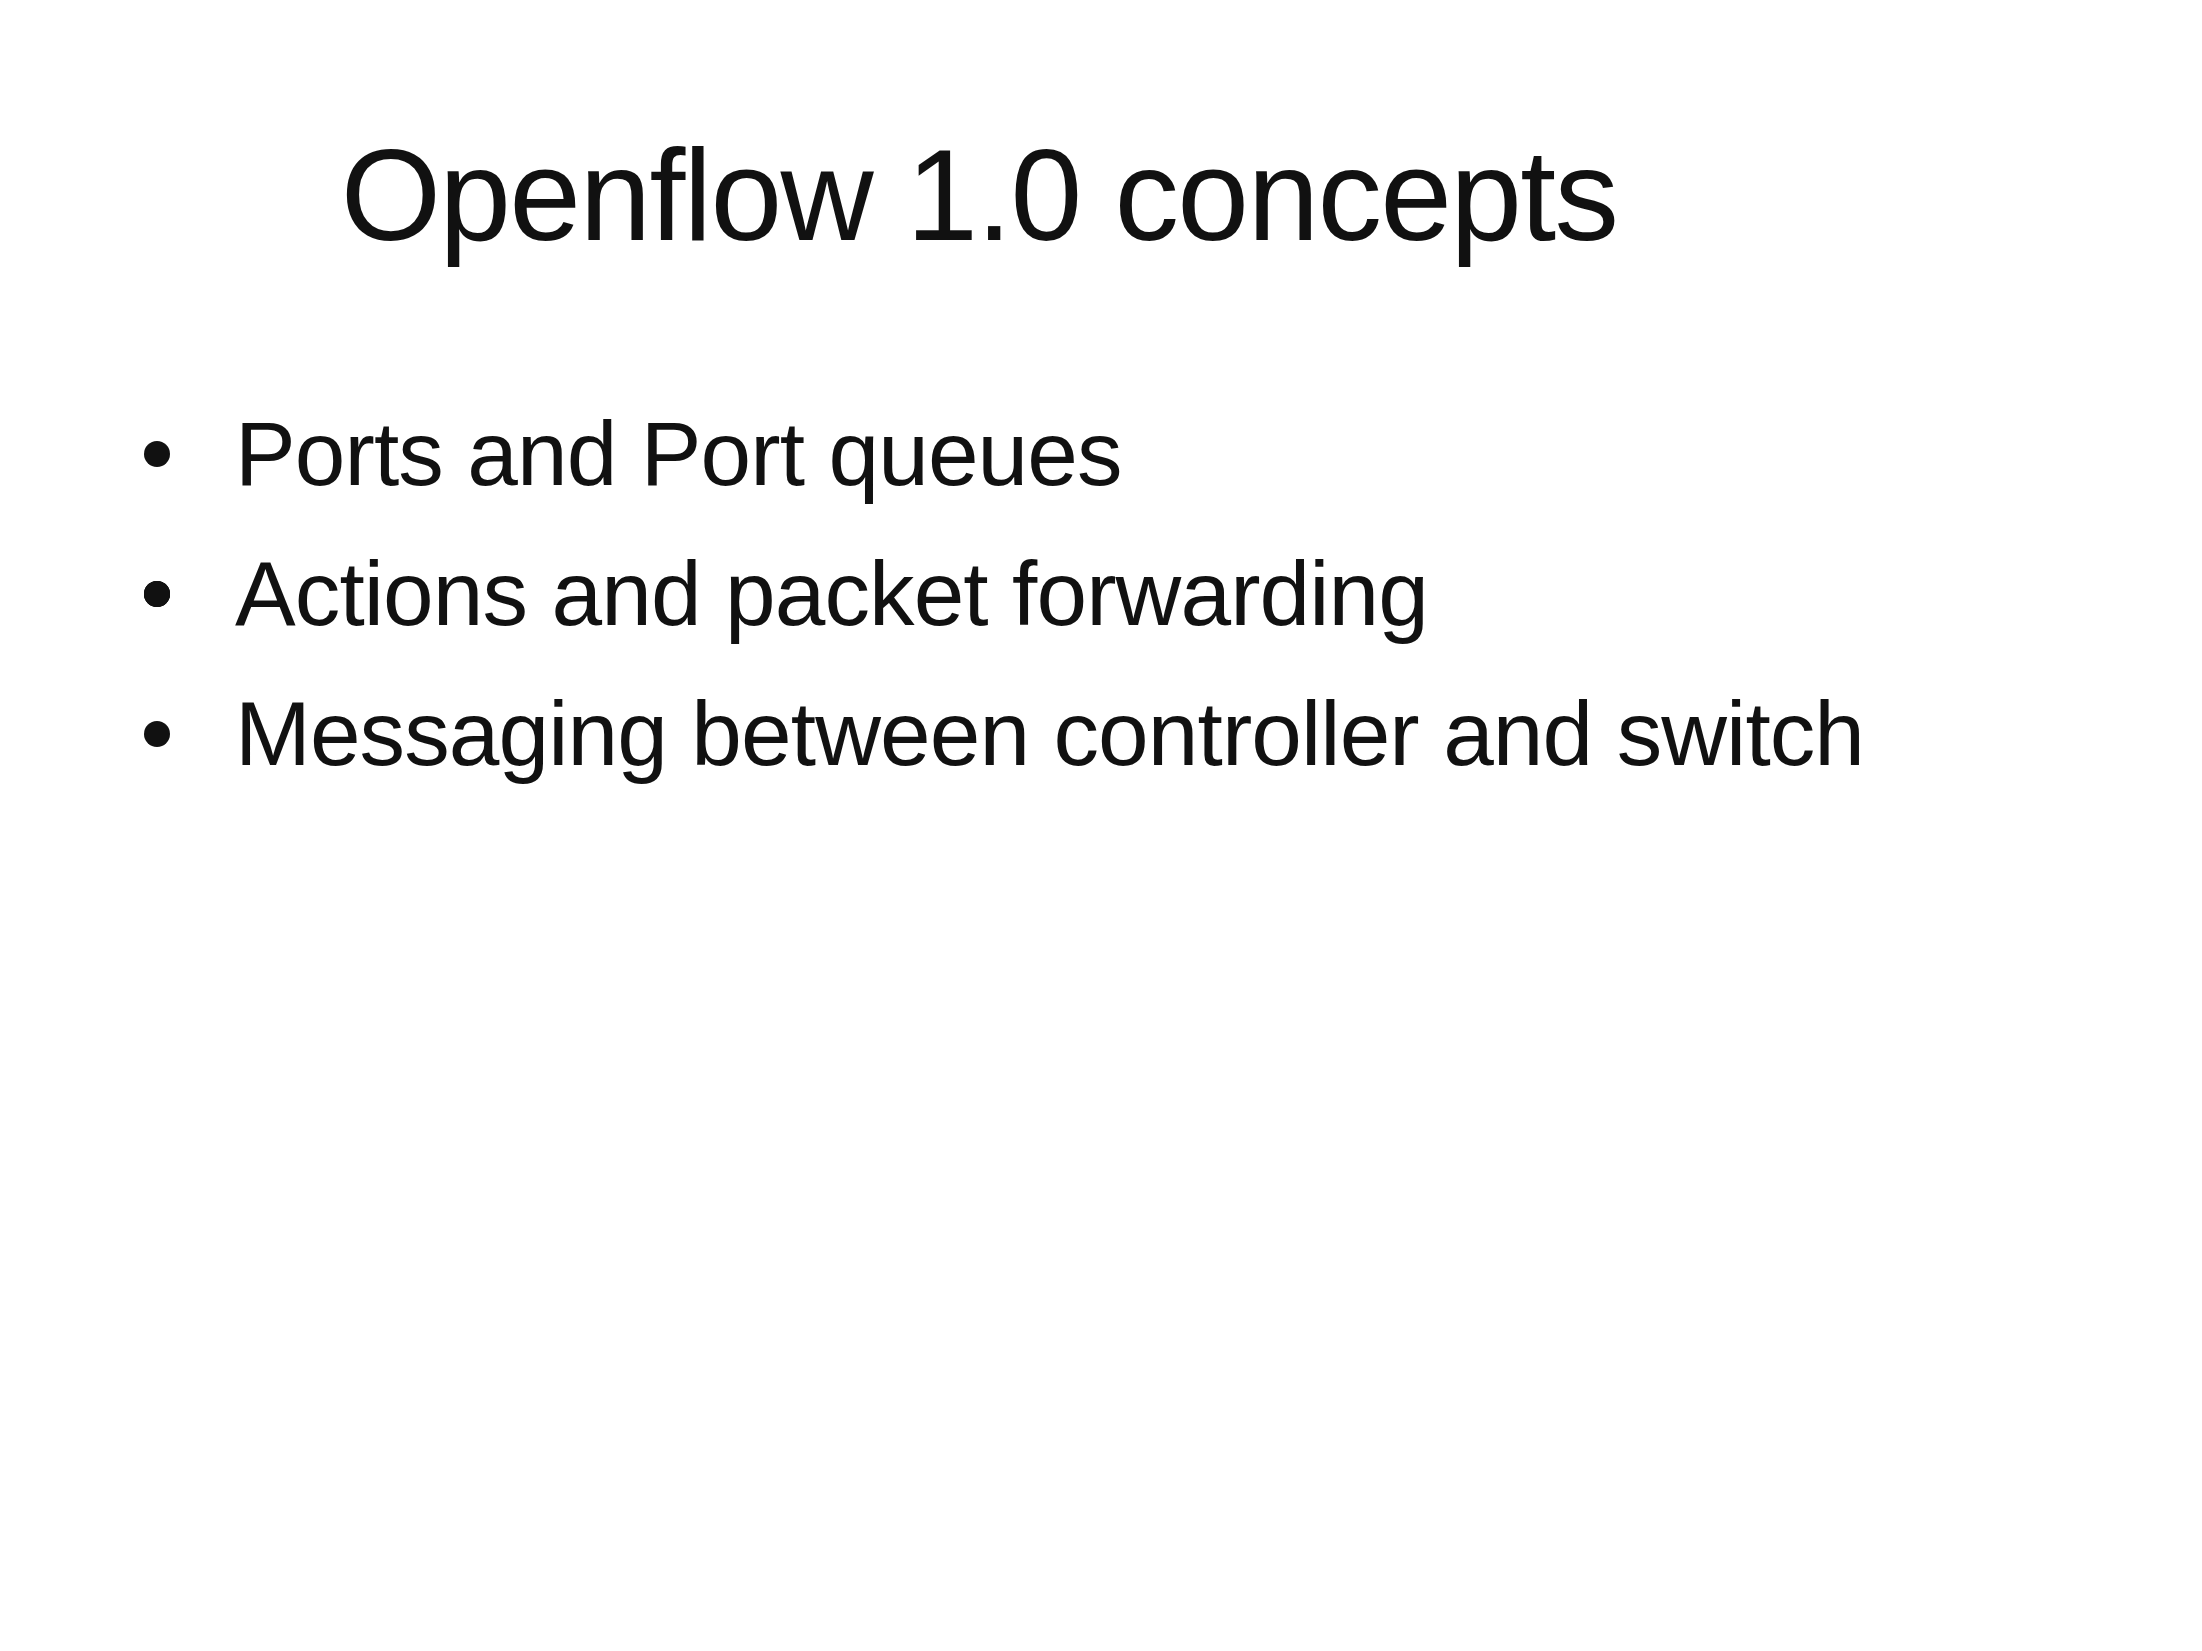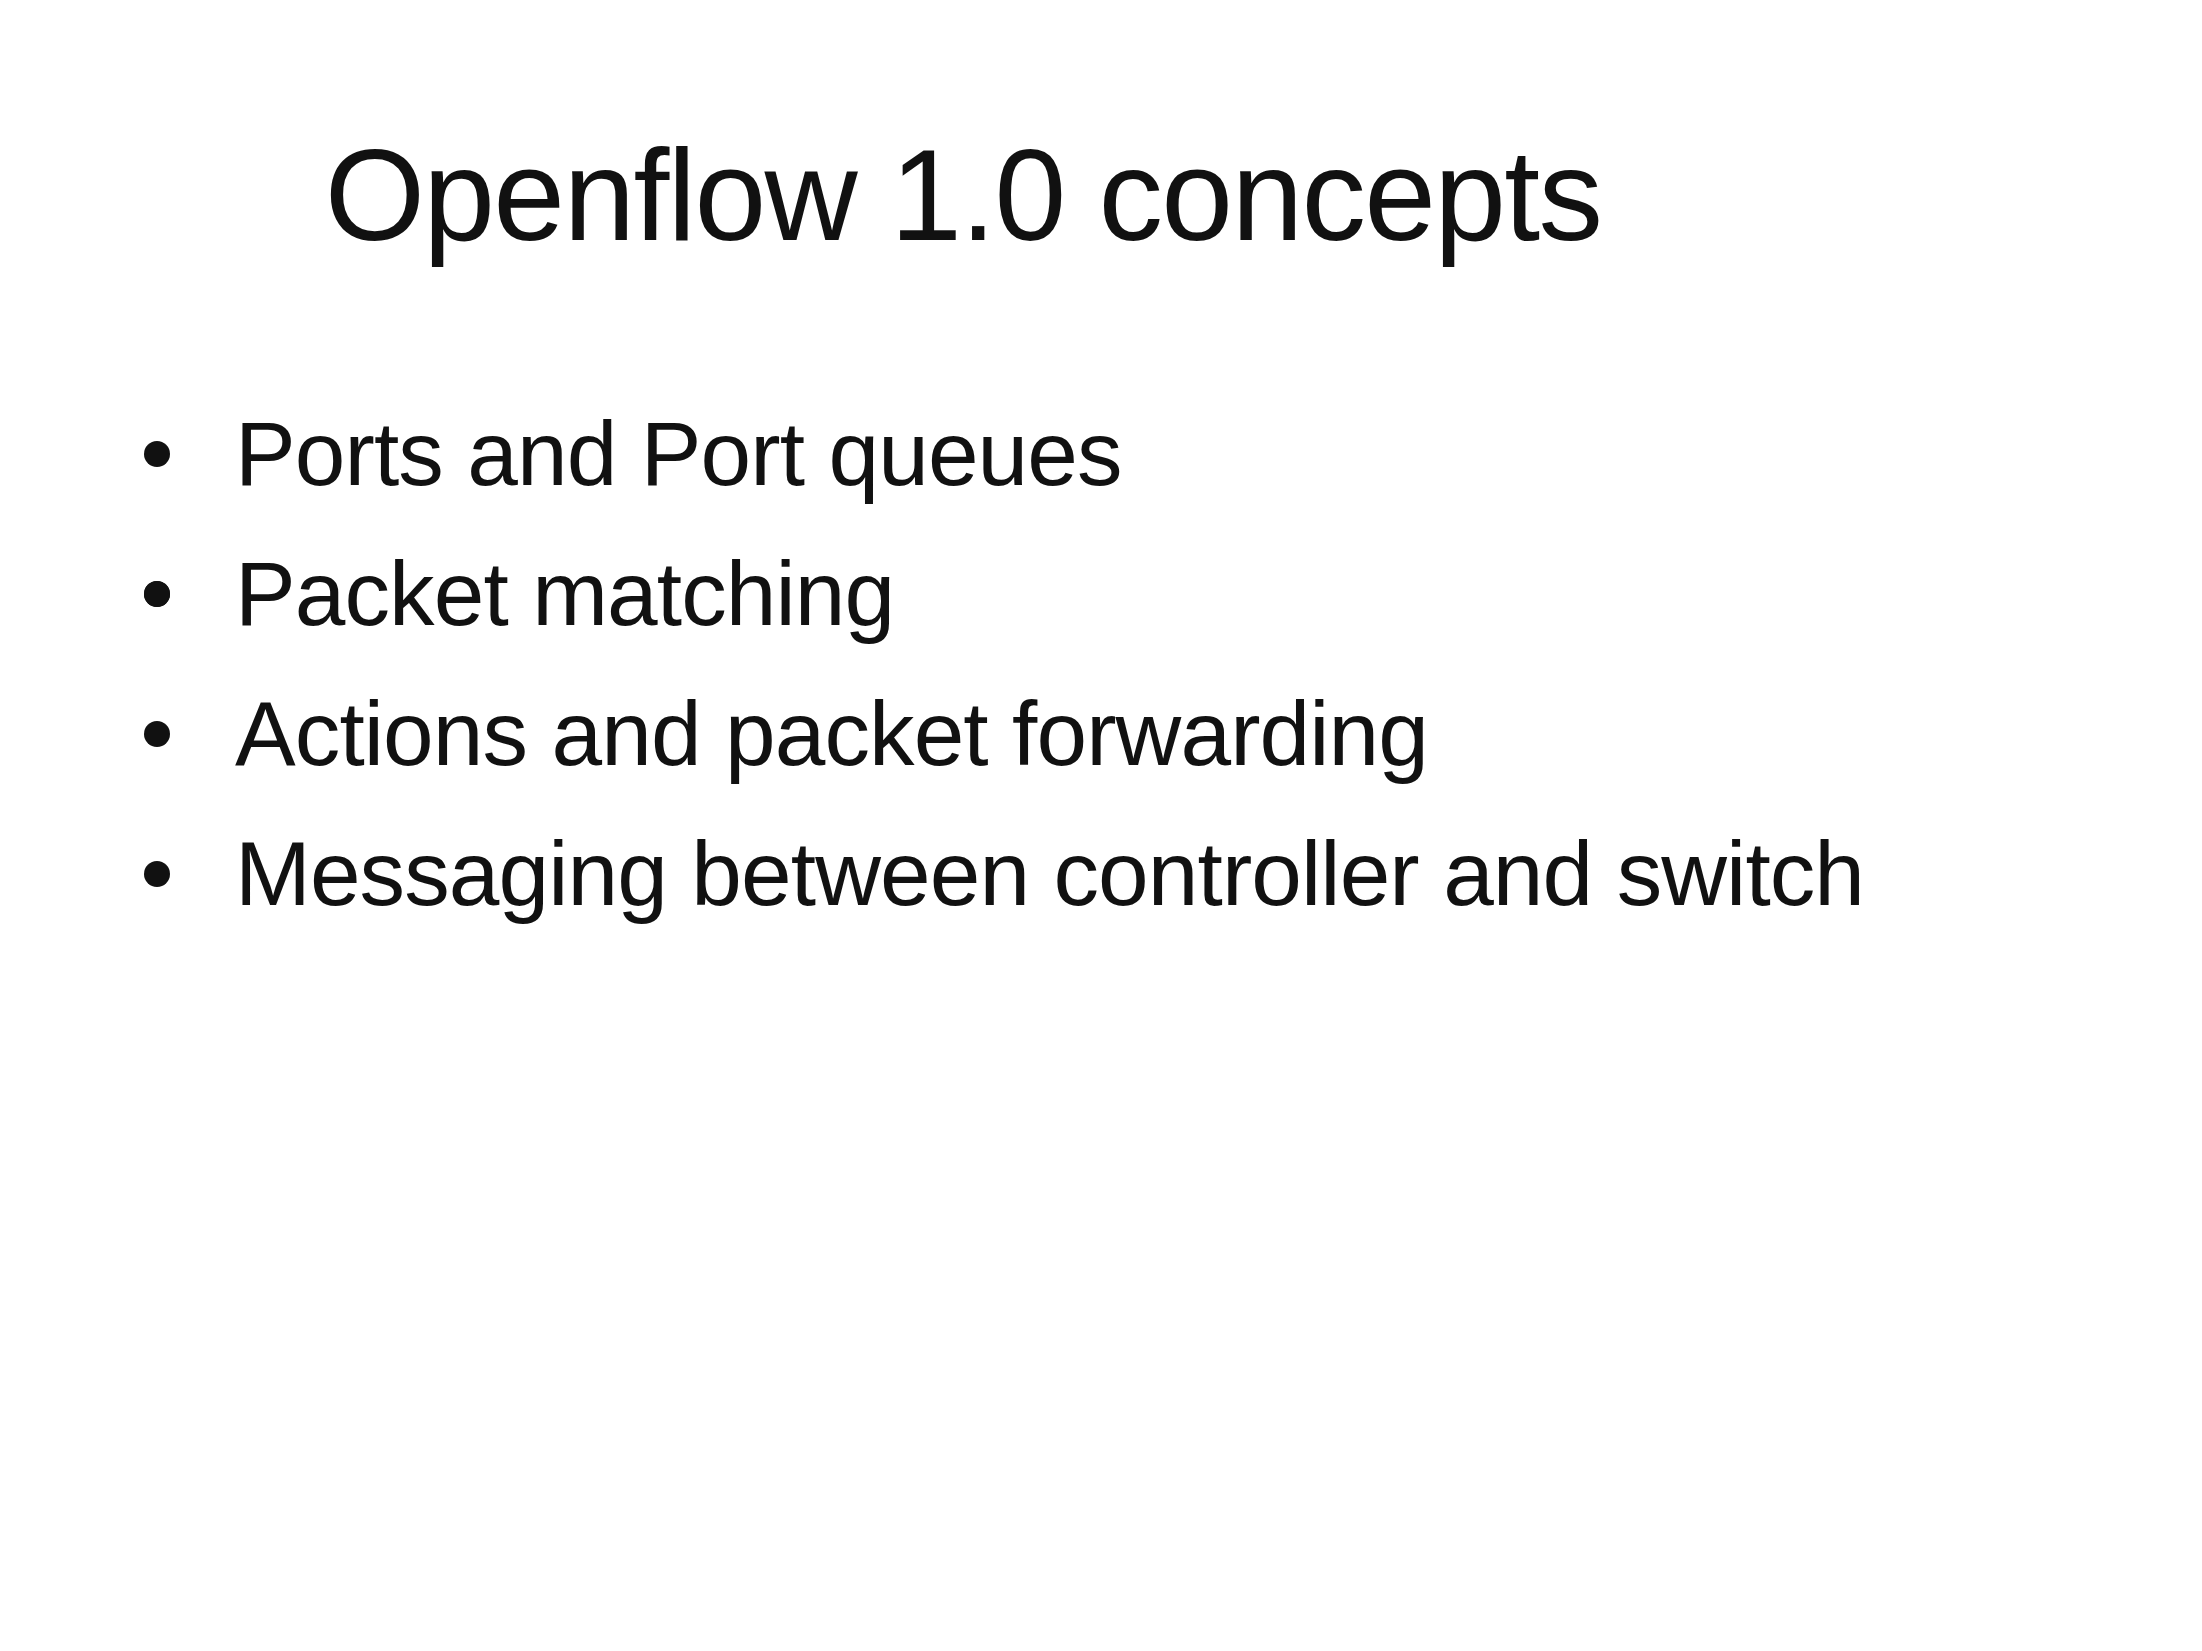--- a/index.html
+++ b/index.html
@@ -8,20 +8,21 @@
     background: #ffffff;
   }
   .slide {
     position: relative;
     width: 1926px;
     height: 1652px;
     background: #ffffff;
     overflow: hidden;
     font-family: "Liberation Sans", "DejaVu Sans", sans-serif;
     color: #111111;
+    padding-left: 32px;
   }
   .title {
     position: absolute;
     top: 131px;
     left: 0;
     width: 100%;
     margin: 0;
     text-align: center;
     font-size: 129px;
     font-weight: 400;
@@ -69,21 +70,20 @@
   <ul class="bullets">
     <li class="bullet">
       <span class="dot"></span>
       <span>Ports and Port queues</span>
     </li>
     <li class="bullet">
       <span class="dot"></span>
     </li>
     <li class="bullet">
       <span class="dot"></span>
-      <span>Packet matching</span>
     </li>
     <li class="bullet">
       <span class="dot"></span>
       <span>Actions and packet forwarding</span>
     </li>
     <li class="bullet">
       <span class="dot"></span>
       <span>Messaging between controller and switch</span>
     </li>
   </ul>

